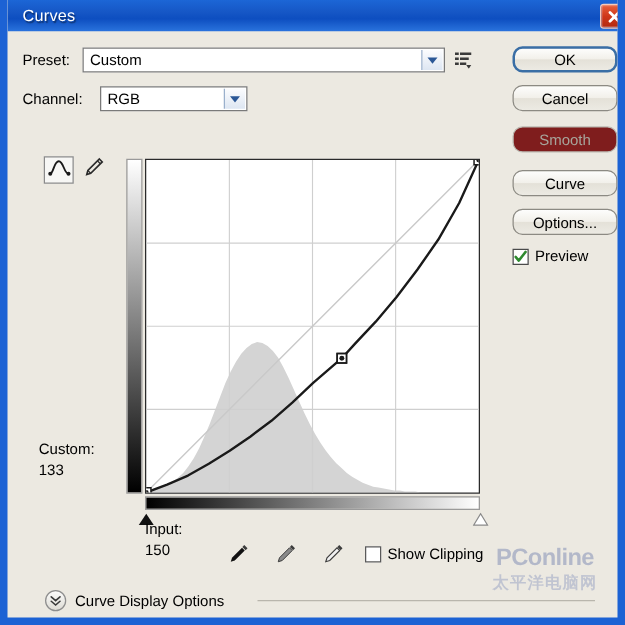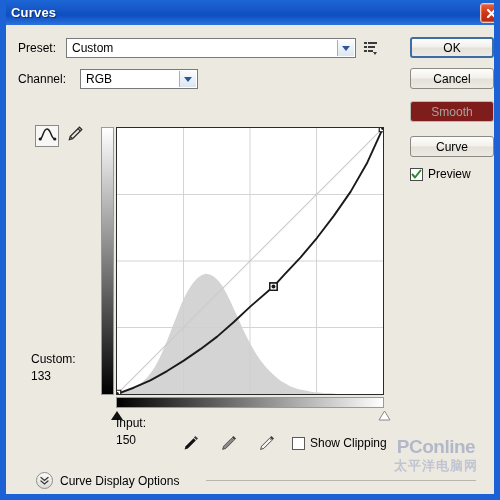--- a/index.html
+++ b/index.html
@@ -17,22 +17,22 @@
     border-top: none;
     overflow: hidden;
   }
   
   #titlebar {
     position: absolute; left: 0; top: -0px; width: 500px; height: 25px;
     background: linear-gradient(to bottom, #1c66d6 0%, #1657c6 38%, #0d4ec0 60%, #2a73dd 100%);
     display: flex; align-items: center;
   }
   #title-text {
-    color: #ffffff; font-size: 13px; font-weight: bold;
-    margin-left: 5px; letter-spacing: .2px;
+    color: #ffffff; font-size: 13px; font-weight: normal;
+    margin-left: 12px; letter-spacing: .2px;
     text-shadow: 1px 1px 1px rgba(0,0,0,.45);
   }
   #close-btn {
     position: absolute; right: 4px; top: 3px; width: 22px; height: 20px;
     background: linear-gradient(to bottom, #e8603c 0%, #cf3619 50%, #b32911 100%);
     border: 1px solid #f4c9bb; border-radius: 3px;
     display: flex; align-items: center; justify-content: center;
     color: #fff; font-size: 13px; font-weight: bold; cursor: pointer;
     box-shadow: inset 0 0 0 1px rgba(255,255,255,.25);
   }
@@ -99,21 +99,21 @@
     width: 17px; height: 17px; border-radius: 50%;
     border: 1px solid #8e8e8e; background: linear-gradient(to bottom,#fbfbfa,#dedcd5);
     display: flex; align-items: center; justify-content: center; margin-right: 7px;
   }
   #cdo-line { position: absolute; left: 200px; top: 455px; width: 270px; height: 1px; background: #b9b6ad; }
   
   #buttons { position: absolute; left: 404px; top: 12px; width: 86px; }
   .btn {
     width: 84px; height: 21px; margin-bottom: 10px;
     background: linear-gradient(to bottom,#fdfdfc 0%,#f2f0ea 48%,#e4e1d8 52%,#eceae3 100%);
-    border: 1px solid #8c8a83; border-radius: 3px;
+    border: 1px solid #8c8a83; border-radius: 8px;
     font-size: 12px; color: #000; display: flex; align-items: center; justify-content: center;
     cursor: pointer; font-family: "Liberation Sans", sans-serif;
   }
   .btn.default { border: 2px solid #3a6ea5; font-weight: normal; }
   .btn.disabled { color: #a7a49b; border-color: #bcbab2; background: #7f1d1d; cursor: default; }
   #preview-row { margin-top: 6px; display: flex; align-items: center; cursor: pointer; }
   .chk.green { border-color: #4a4a4a; }
   
   #watermark {
     position: absolute; right: 2px; bottom: 4px; width: 112px; height: 48px;
@@ -267,20 +267,21 @@
       </span>
       <span class="lbl">Curve Display Options</span>
     </div>
     <div id="cdo-line"></div>
 
     <div id="buttons">
       <div class="btn default">OK</div>
       <div class="btn">Cancel</div>
       <div class="btn disabled" style="margin-top:12px">Smooth</div>
       <div class="btn" style="margin-top:14px">Curve</div>
+      <div class="btn">Options...</div>
       <div id="preview-row">
         <span class="chk green">
           <svg width="11" height="11" viewBox="0 0 11 11" aria-hidden="true">
             <path d="M1.5 5.5 L4 8.5 L9.5 1.5" stroke="#2f8a2f" stroke-width="2" fill="none" stroke-linecap="round" stroke-linejoin="round"></path>
           </svg>
         </span>
         <span class="lbl">Preview</span>
       </div>
     </div>
 

